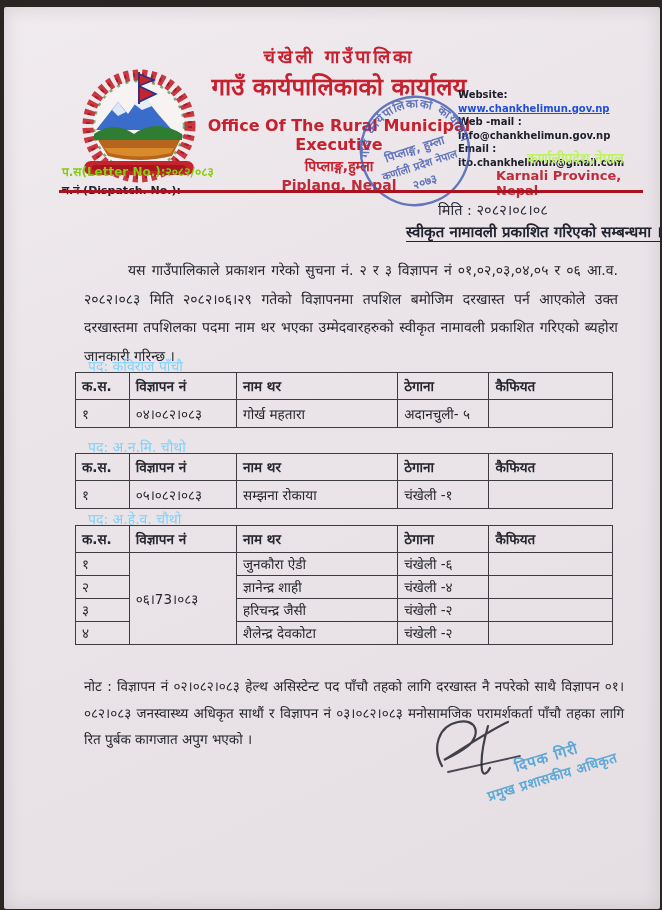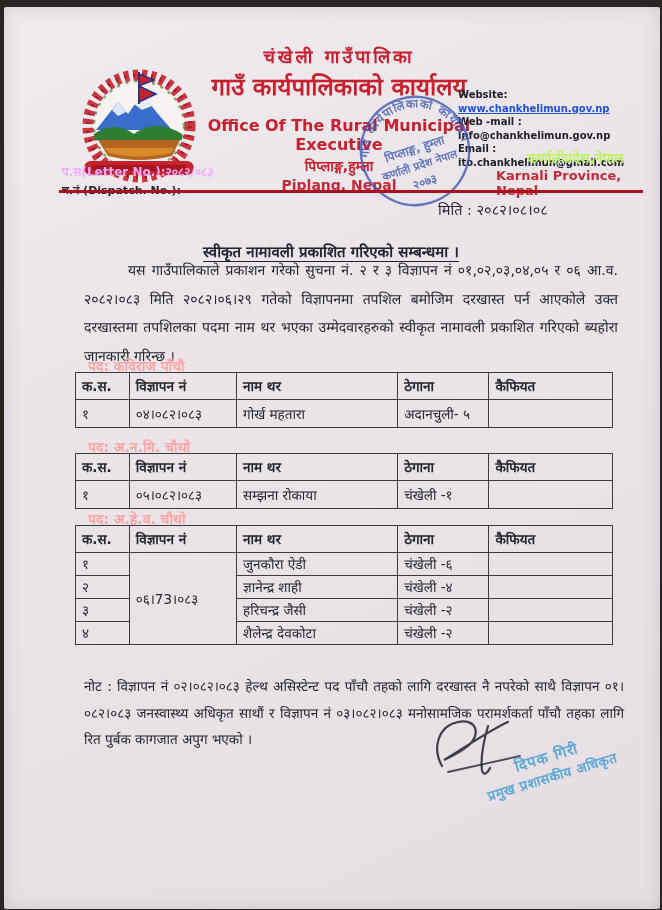--- a/index.html
+++ b/index.html
@@ -15,29 +15,29 @@
   .h-en1{font-size:15.5px;font-weight:bold;color:#c02b3c;margin-top:4px;}
   .h-np2{font-size:24px;font-weight:bold;color:#c5212f;margin-top:1px;}
   .h-en2{font-size:16px;font-weight:bold;color:#c5212f;margin-top:14px;}
   .h-pnp{font-size:14px;font-weight:bold;color:#c5212f;margin-top:2px;text-align:center;}
   .h-pen{font-size:14px;font-weight:bold;color:#c02b3c;margin-top:2px;}
   .contact{left:458px;top:88px;width:202px;font-size:10px;line-height:13.5px;color:#20202c;font-weight:bold;}
   .contact .lk{color:#1f4fd8;text-decoration:underline;}
   .province{left:496px;top:148px;}
   .prov-np{font-size:14px;font-weight:bold;color:#bef264;margin-left:31px;}
   .prov-en{font-size:13px;font-weight:bold;color:#c02b3c;margin-top:1px;}
-  .letterno{left:62px;top:163px;font-size:12px;font-weight:bold;color:#f0abfc;}
+  .letterno{left:62px;top:163px;font-size:12px;font-weight:bold;color:#84cc16;}
   .dispatchno{left:62px;top:182px;font-size:11px;font-weight:bold;color:#23232e;}
   .redline{left:59px;top:190px;width:584px;height:3px;background:#aa1220;}
   .dateline{left:438px;top:199px;width:190px;font-size:14.5px;color:#2a2a36;}
-  .subject{left:0;top:221px;width:662px;text-align:center;font-size:15px;font-weight:600;color:#232330;
-    text-decoration:underline;text-underline-offset:4px;margin-top:20px;}
+  .subject{left:0;top:221px;width:662px;text-align:right;font-size:15px;font-weight:600;color:#232330;
+    text-decoration:underline;text-underline-offset:4px;}
   .bodypara{left:84px;top:256px;width:534px;font-size:14px;line-height:28.5px;color:#26262e;
     text-align:justify;text-indent:44px;}
-  .sec-title{font-size:14px;font-weight:bold;color:#fca5a5;}
+  .sec-title{font-size:14px;font-weight:normal;color:#7dd3fc;}
   table.doc{border-collapse:collapse;table-layout:fixed;width:538px;background:transparent;}
   table.doc th,table.doc td{border:1.4px solid #3c3b42;font-size:13.5px;color:#26262e;
     padding:2px 6px;text-align:left;font-weight:normal;vertical-align:middle;overflow:hidden;white-space:nowrap;margin-top:19px;}
   table.doc th{font-weight:bold;height:22px;}
   .t12 td{height:23px;}
   .t3 td{height:18px;font-size:13px;}
   .note{left:84px;top:666px;width:540px;font-size:13.5px;line-height:26.5px;color:#26262e;text-align:justify;margin-top:7px;}
   .signwrap{left:424px;top:708px;width:160px;height:80px;}
   .signstamp{left:444px;top:746px;width:210px;text-align:center;color:#5fa8d6;
     transform:rotate(-17deg);transform-origin:center;}

